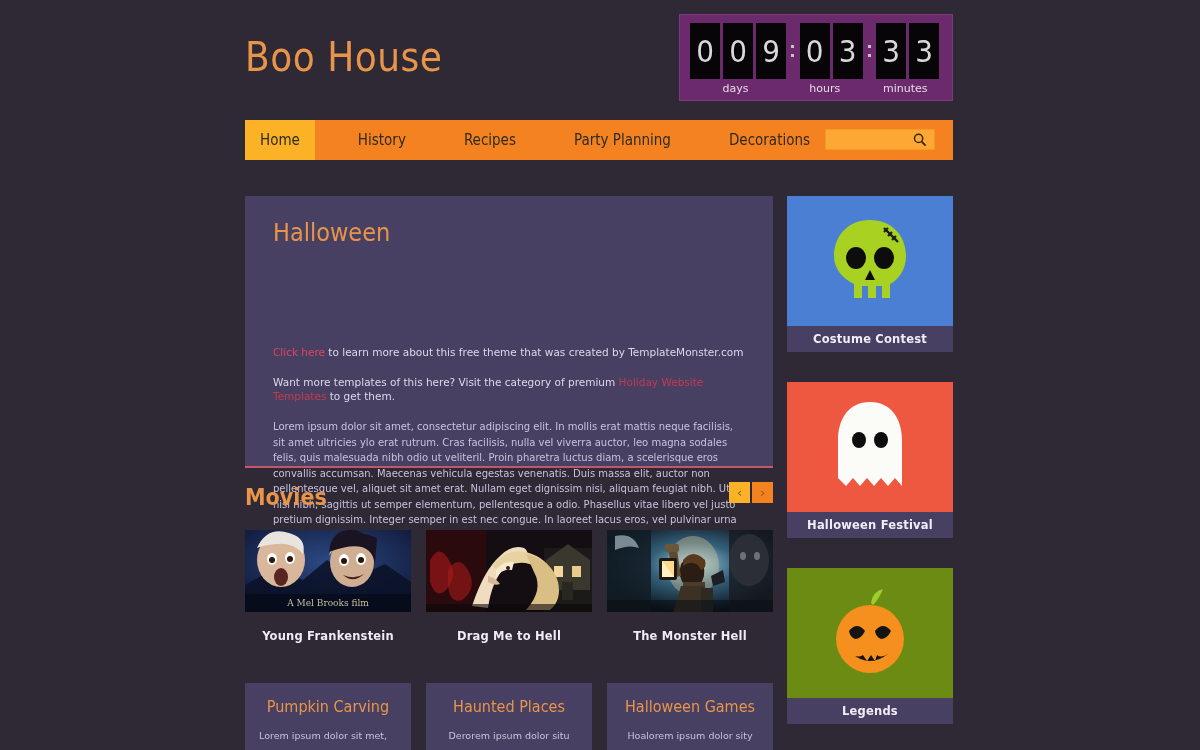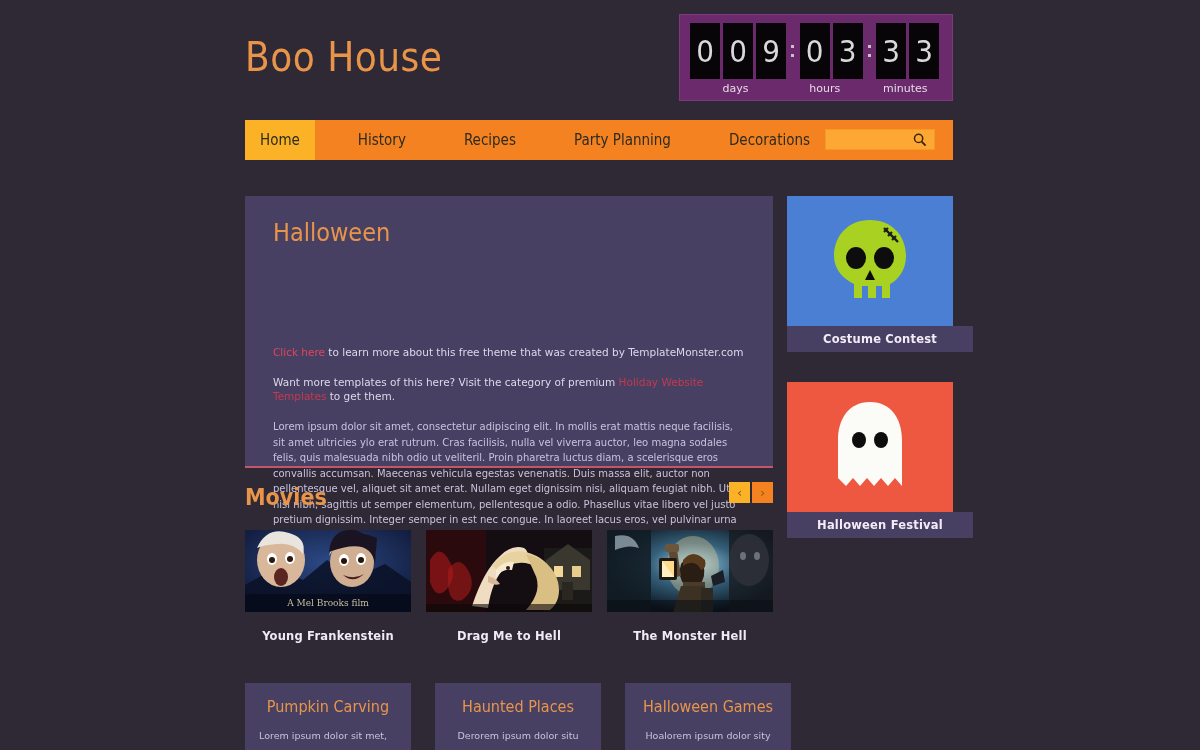--- a/index.html
+++ b/index.html
@@ -106,40 +106,40 @@
   .thumb{
     width:166px;height:82px;overflow:hidden;position:relative;
     background:#120e1c;
   }
   .movie-title{
     margin-top:17px;text-align:center;color:#efeaf5;font-size:11.5px;
     font-weight:bold;letter-spacing:.2px;
   }
 
   
-  .cards{position:absolute;left:245px;top:683px;width:600px;display:flex;gap:24px;}
+  .cards{position:absolute;left:245px;top:683px;width:600px;display:flex;gap:15px;}
   .card{
     width:166px;height:67px;background:#474063;box-sizing:border-box;
     padding:14px 14px 0 14px;overflow:hidden;
   }
   .card h4{
     margin:0;font-size:16px;color:#e8954a;font-weight:400;text-align:center;
     font-family:"DejaVu Sans Condensed","Liberation Sans",sans-serif;
   }
   .card p{margin:14px 0 0 0;font-size:9.5px;color:#c8c2dc;text-align:center;}
   .card.first p{text-align:left;}
 
   
   .sidebar{position:absolute;left:787px;top:196px;width:166px;}
   .promo-block{margin-bottom:30px;}
   .promo-img{
     width:166px;height:130px;display:flex;align-items:center;justify-content:center;
   }
   .promo-cap{
-    width:186px;height:26px;background:#474063;color:#f2ecf7;
+    width:166px;height:26px;background:#474063;color:#f2ecf7;
     font-size:11.5px;font-weight:bold;display:flex;align-items:center;
     justify-content:center;letter-spacing:.2px;
   }
 </style>
 </head>
 <body>
 
 <div class="page">
 
   <div class="header">
@@ -346,16 +346,28 @@
       <div class="promo-img" style="background:#ef5840">
         <svg width="80" height="98" viewBox="0 0 80 98">
           <path d="M40 4 C62 4 72 22 72 42 L72 88 L65 80 L58 88 L51 80 L44 88 L37 80 L30 88 L23 80 L16 88 L8 80 L8 42 C8 22 18 4 40 4Z" fill="#fbfbf8"></path>
           <ellipse cx="29" cy="42" rx="7" ry="8" fill="#0d0d0d"></ellipse>
           <ellipse cx="51" cy="42" rx="7" ry="8" fill="#0d0d0d"></ellipse>
         </svg>
       </div>
       <div class="promo-cap">Halloween Festival</div>
     </div>
 
+    <div class="promo-block">
+      <div class="promo-img" style="background:#6b8b12">
+        <svg width="86" height="96" viewBox="0 0 86 96">
+          <path d="M44 18 Q46 6 56 4 Q52 14 46 20Z" fill="#9ccf2e"></path>
+          <circle cx="43" cy="54" r="34" fill="#f5901e"></circle>
+          <path d="M22 46 Q30 36 38 46 Q34 54 28 54 Q23 52 22 46Z" fill="#141414"></path>
+          <path d="M48 46 Q56 36 64 46 Q60 54 54 54 Q49 52 48 46Z" fill="#141414"></path>
+          <path d="M24 68 Q43 84 62 68 Q54 74 50 70 L48 76 L44 70 L40 76 L36 70 Q30 74 24 68Z" fill="#141414"></path>
+        </svg>
+      </div>
+      <div class="promo-cap">Legends</div>
+    </div>
 
   </div>
 
 </div>
 
 </body></html>

